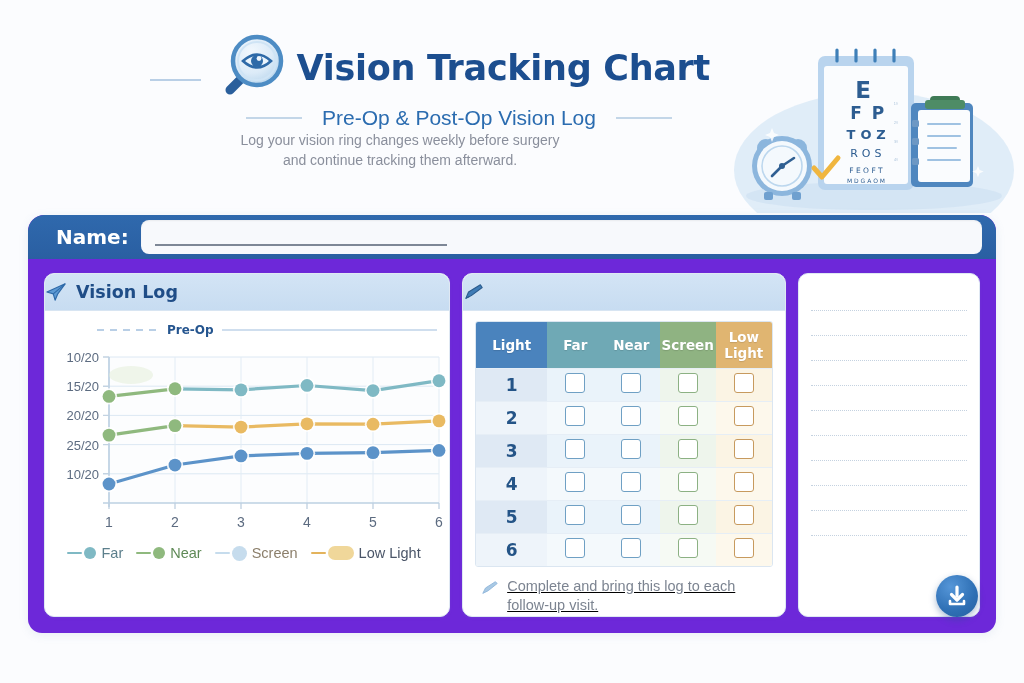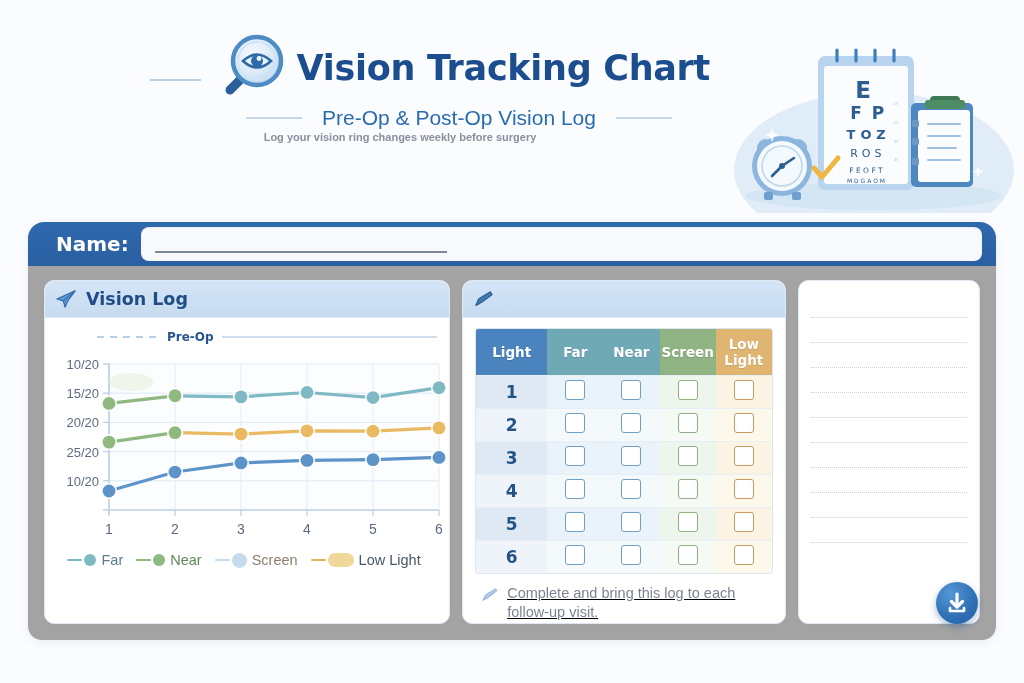--- a/index.html
+++ b/index.html
@@ -29,30 +29,30 @@
     font-size:35px; font-weight:bold; color:#1c4e8f;
     letter-spacing:-0.3px; white-space:nowrap;
     font-family:"DejaVu Sans", sans-serif;
   }
   .subtitle-row { display:flex; align-items:center; justify-content:center; gap:20px; margin-top:2px; padding-left:58px;}
   .sub-rule { width:56px; height:2px; background:#c3d6e8; }
   .sub-title { font-size:21px; color:#2b6cb0; white-space:nowrap; }
 
   .lead {
     position:absolute; left:110px; top:130px; width:580px;
-    text-align:center; font-size:11px; color:#8a8f9c; line-height:1.45;font-weight:bold;
+    text-align:center; font-size:14px; color:#8a8f9c; line-height:1.45;
   }
 
   
   .hero { position:absolute; right:8px; top:18px; width:310px; height:195px; }
 
   
   .card {
-    position:absolute; left:28px; top:222px; width:968px; height:418px;
-    background:#a3a3a3;
+    position:absolute; left:28px; top:215px; width:968px; height:418px;
+    background:#6d28d9;
     border-radius:16px 16px 14px 14px;
     box-shadow:0 2px 10px rgba(120,150,185,.14);
     overflow:hidden;
   }
   .namebar {
     height:44px; background:linear-gradient(180deg,#2f69ad 0%,#2a5fa2 100%);
     display:flex; align-items:center; padding:0 14px 0 28px;
     border-radius:16px 16px 0 0;
   }
   .name-label { color:#fff; font-weight:bold; font-size:20px; margin-right:12px; font-family:"DejaVu Sans",sans-serif;}
@@ -66,21 +66,21 @@
 
   .card-body { padding:14px 16px 16px 16px; display:flex; gap:12px; height:374px; }
 
   .panel {
     background:#fff; border-radius:10px; border:1px solid #dfe8f3;
     box-shadow:0 1px 3px rgba(130,160,195,.12);
     display:flex; flex-direction:column; overflow:hidden;
   }
   .panel-head {
     background:linear-gradient(180deg,#d3e4f5 0%,#c7dcf1 100%);
-    padding:8px 10px; display:flex; align-items:center; gap:9px;
+    padding:8px 0; display:flex; align-items:center; gap:9px;
     border-bottom:1px solid #d8e5f2;
   }
   .panel-title { font-size:17.5px; font-weight:bold; color:#1f4d87; font-family:"DejaVu Sans",sans-serif;}
   .panel-icon { width:22px; height:20px; flex:0 0 22px; }
 
   .p-left { width:424px; }
   .p-mid  { width:338px; }
   .p-right{ width:190px; }
 
   
@@ -147,20 +147,21 @@
     </div>
     <div class="subtitle-row">
       <div class="sub-rule"></div>
       <div class="sub-title">Pre-Op &amp; Post-Op Vision Log</div>
       <div class="sub-rule"></div>
     </div>
   </div>
 
   <div class="lead">
     <div>Log your vision ring changes weekly before surgery</div>
+    <div>and continue tracking them afterward.</div>
   </div>
 
   <svg class="hero" viewBox="0 0 310 195">
     <ellipse cx="168" cy="152" rx="140" ry="78" fill="#dbeaf7" opacity=".85"></ellipse>
     <ellipse cx="168" cy="178" rx="128" ry="14" fill="#cfe1f2" opacity=".7"></ellipse>
 
     <rect x="112" y="38" width="96" height="134" rx="7" fill="#b9d4ee"></rect>
     <rect x="118" y="48" width="84" height="118" rx="3" fill="#fafcfe"></rect>
     <g stroke="#3f7fb8" stroke-width="3.2" stroke-linecap="round" fill="none">
       <path d="M131 43 v-11"></path>

